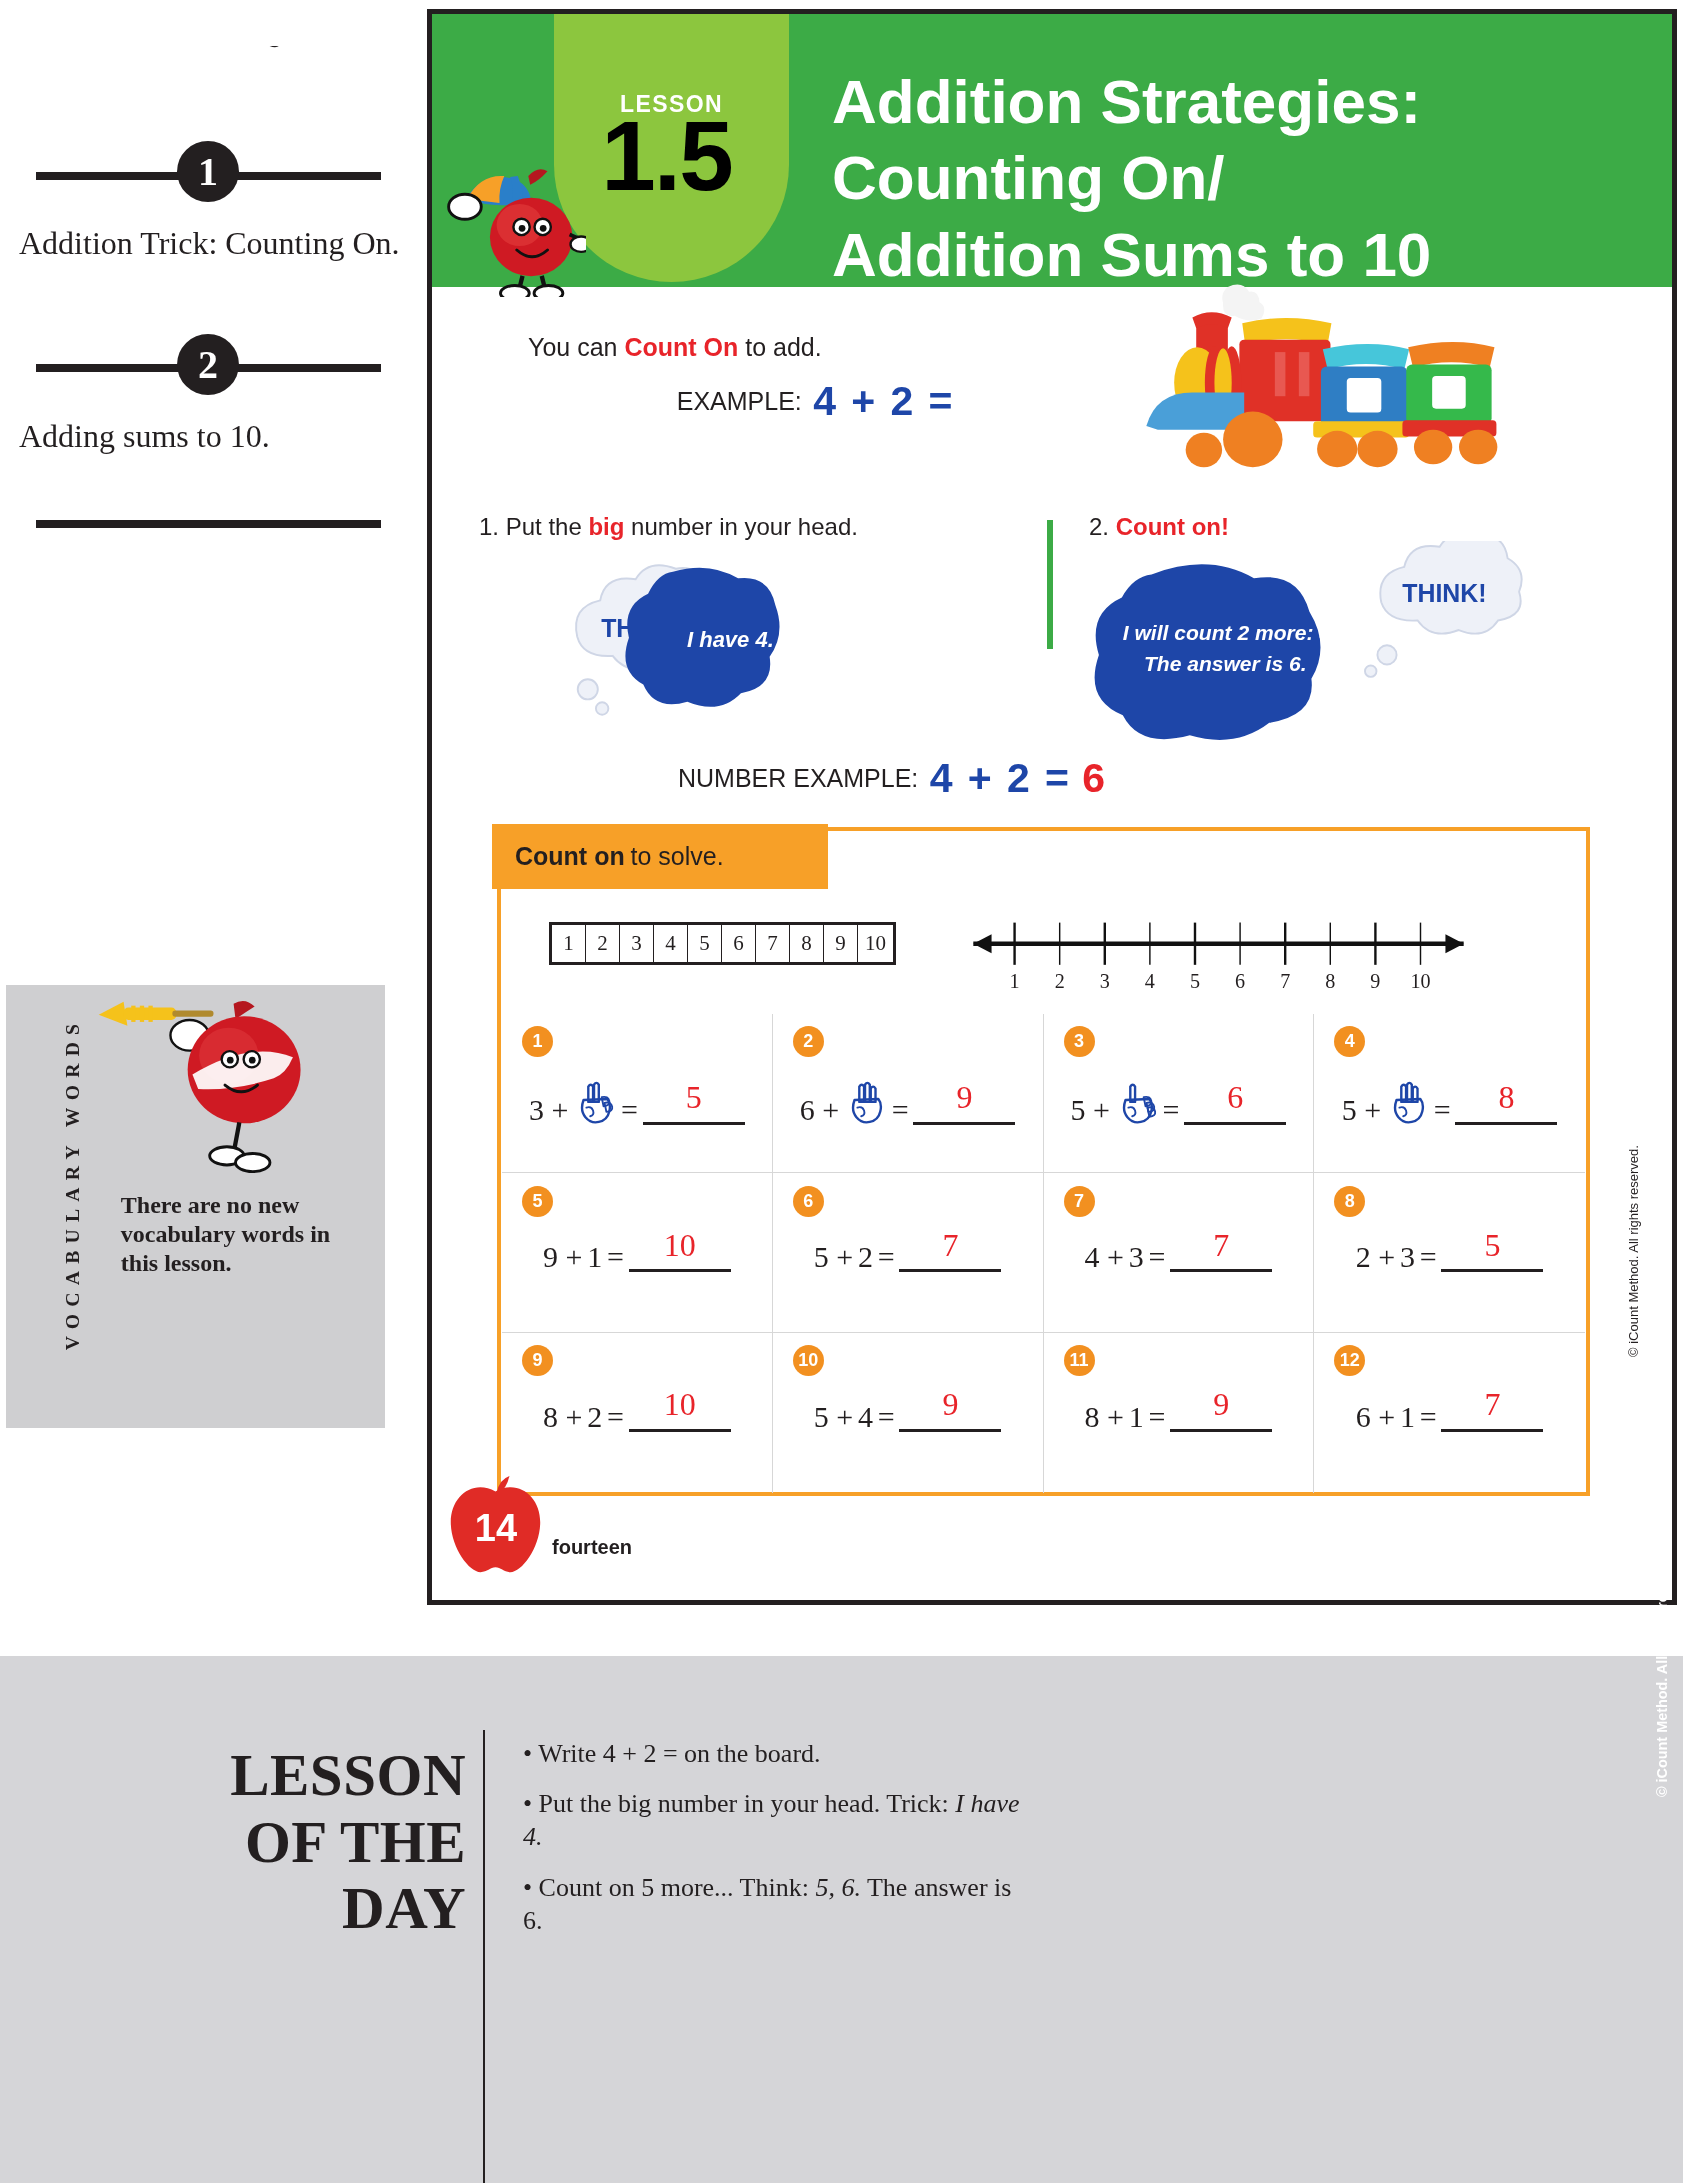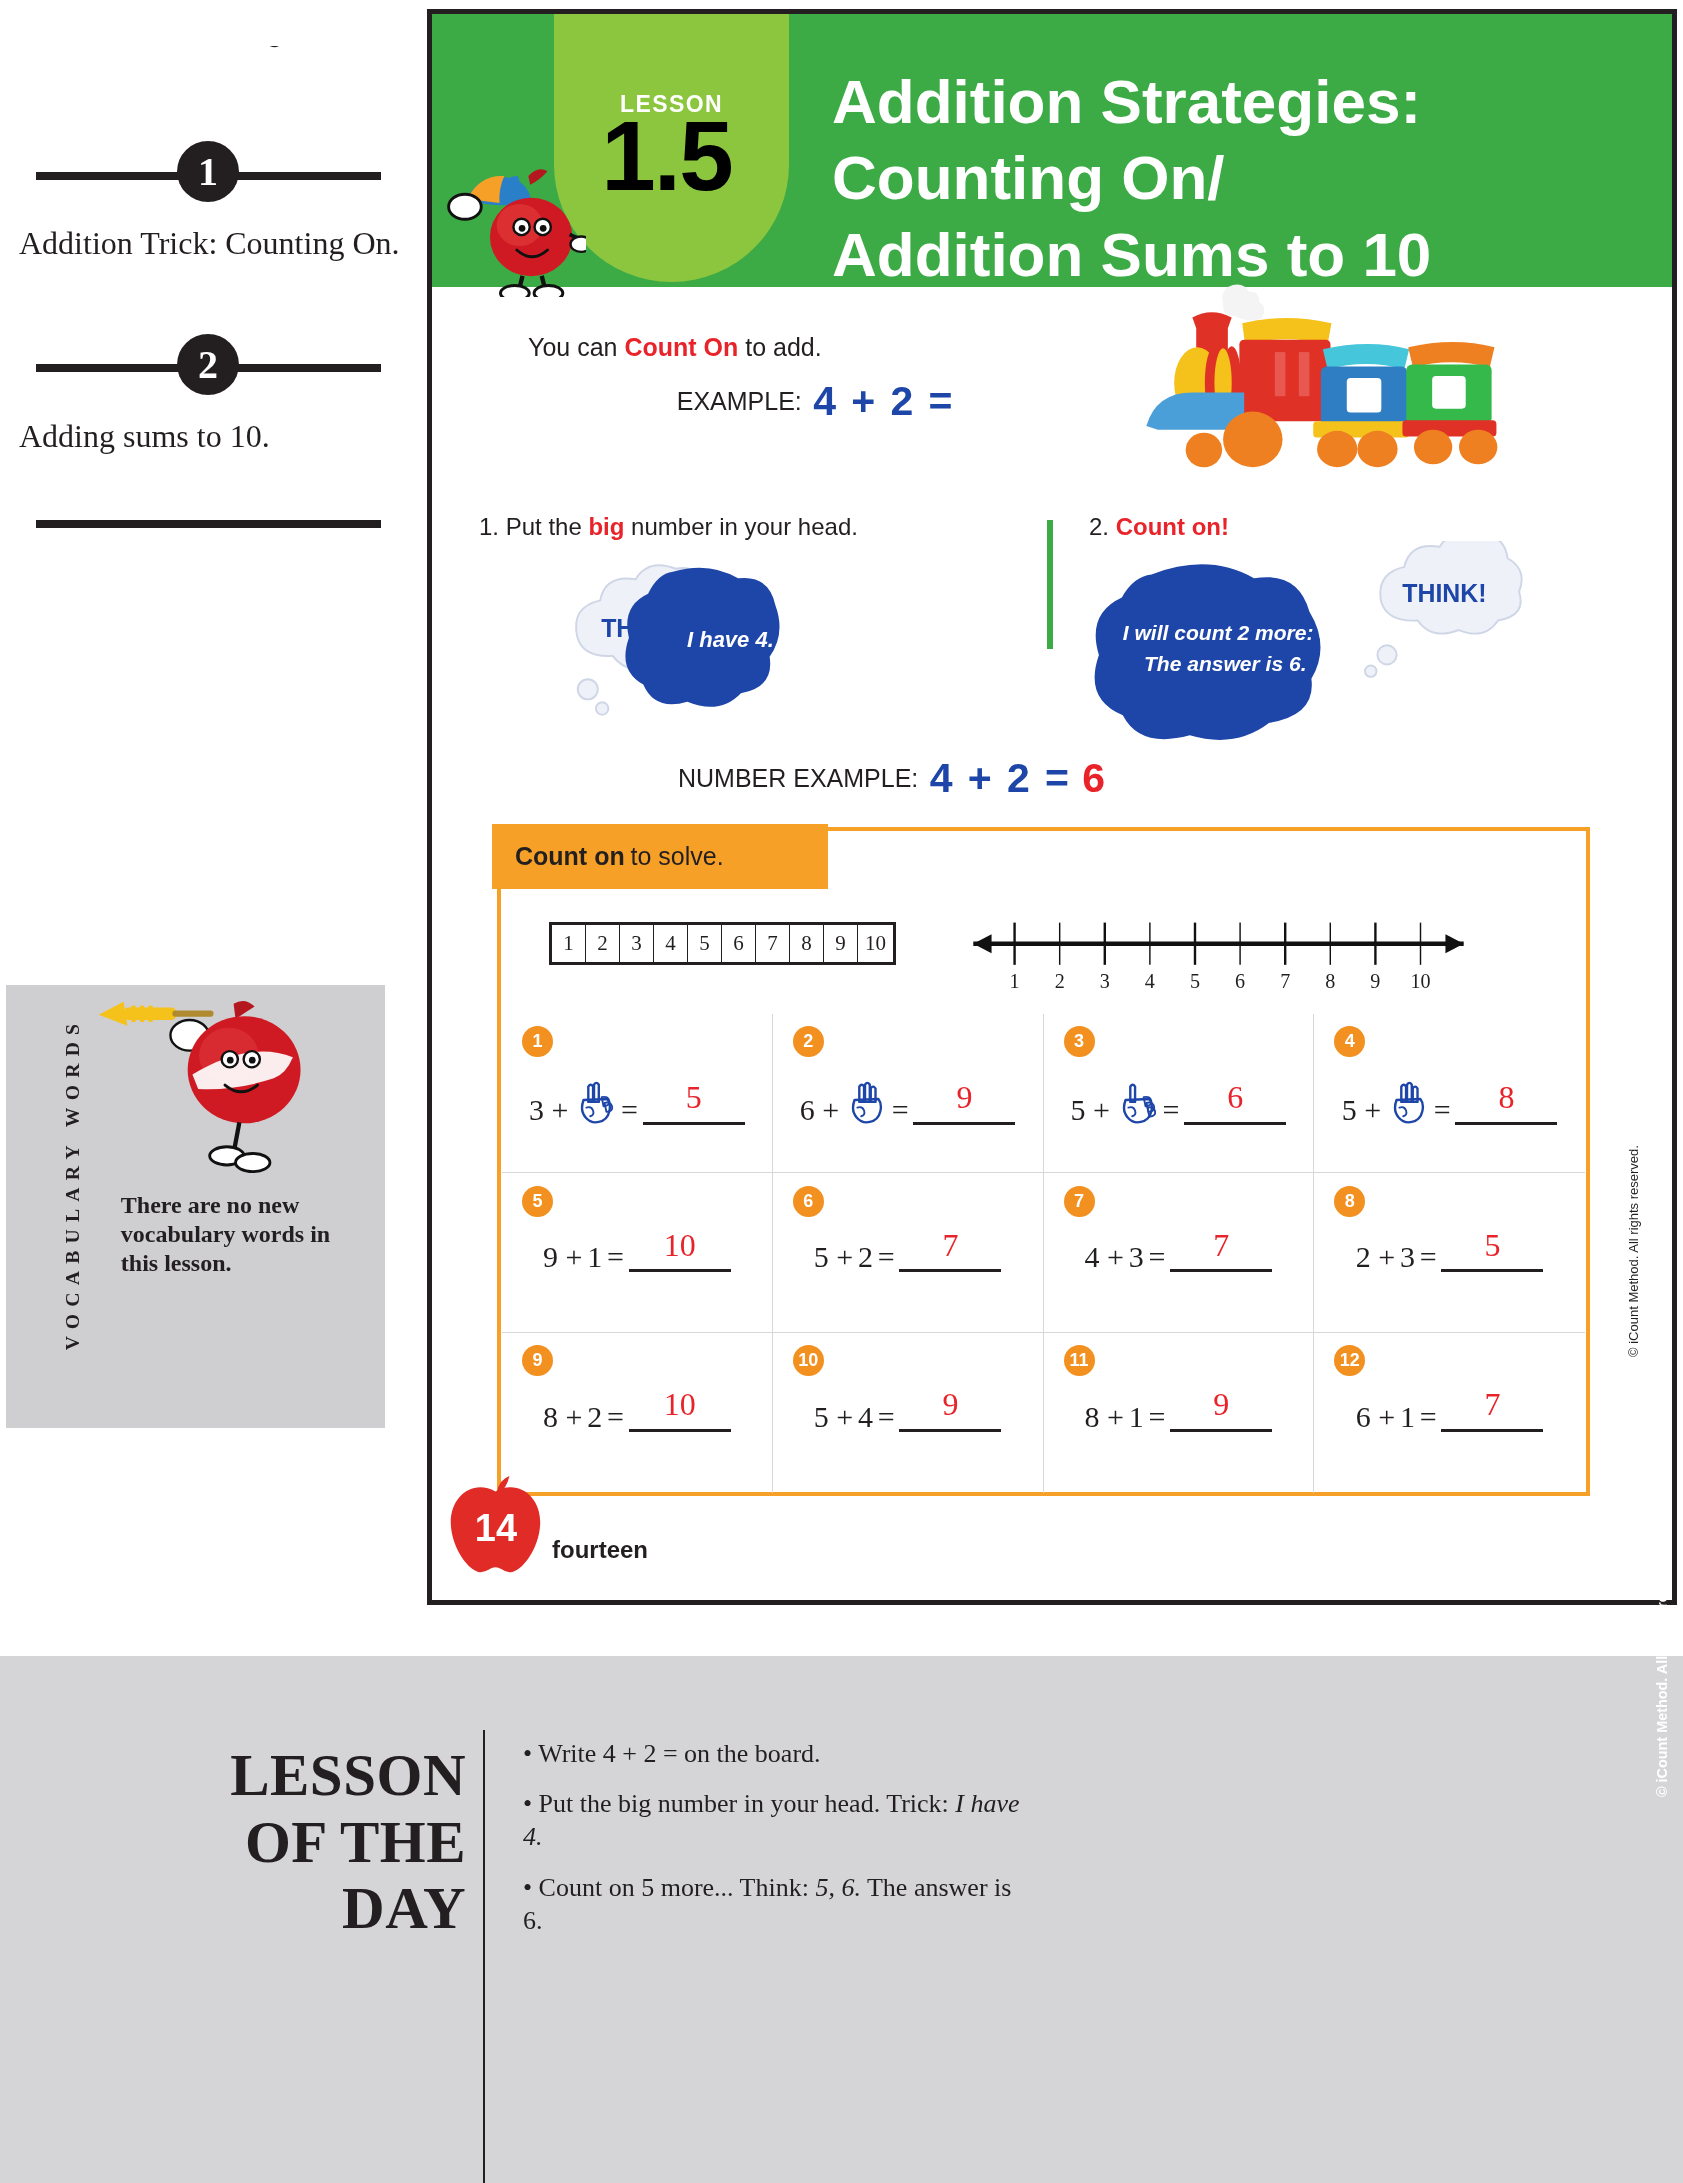--- a/index.html
+++ b/index.html
@@ -112,21 +112,21 @@
   .qterm{font-size:30px;color:#231f20;font-family:"Liberation Serif", serif;line-height:1;}
   .qhand{width:41px;height:50px;margin:0 1px;}
   .qblank{position:relative;width:102px;height:35px;border-bottom:3.4px solid #231f20;}
   .qans{position:absolute;left:0;top:-7.7px;width:100%;text-align:center;
     font-size:32px;color:#e8242a;font-family:"Liberation Serif", serif;}
 
   .pagemark{position:absolute;left:13.4px;top:1462px;width:101px;height:98px;}
   .pagemark .num{position:absolute;inset:0;display:flex;align-items:center;
     justify-content:center;color:#fff;font-weight:700;font-size:38px;padding-top:7.7px;
     box-sizing:border-box;}
-  .pageword{position:absolute;left:120px;top:1522px;font-weight:700;font-size:24px;color:#231f20;}
+  .pageword{position:absolute;left:120px;top:1522px;font-weight:700;font-size:20px;color:#231f20;}
 
   .copy-right-card{position:absolute;left:1626px;top:1357px;
     transform:rotate(-90deg);transform-origin:left top;
     font-size:13px;color:#231f20;white-space:nowrap;}
 
   
   .footer{position:absolute;left:0;top:1656px;width:1683px;height:527px;background:#d5d5d8;}
   .lod-title{position:absolute;left:82px;top:86px;width:384px;text-align:right;
     font-family:"Liberation Serif", serif;font-weight:700;font-size:59px;
     line-height:1.13;color:#231f20;letter-spacing:0.5px;}

